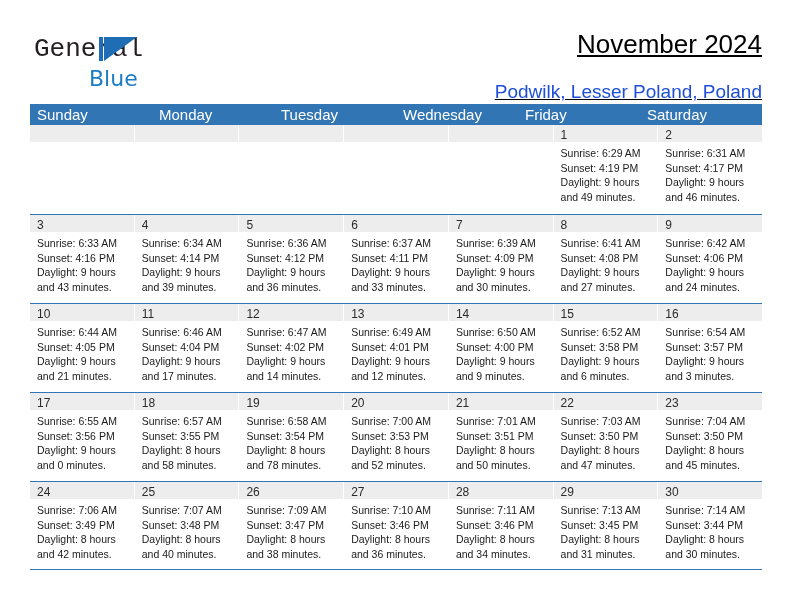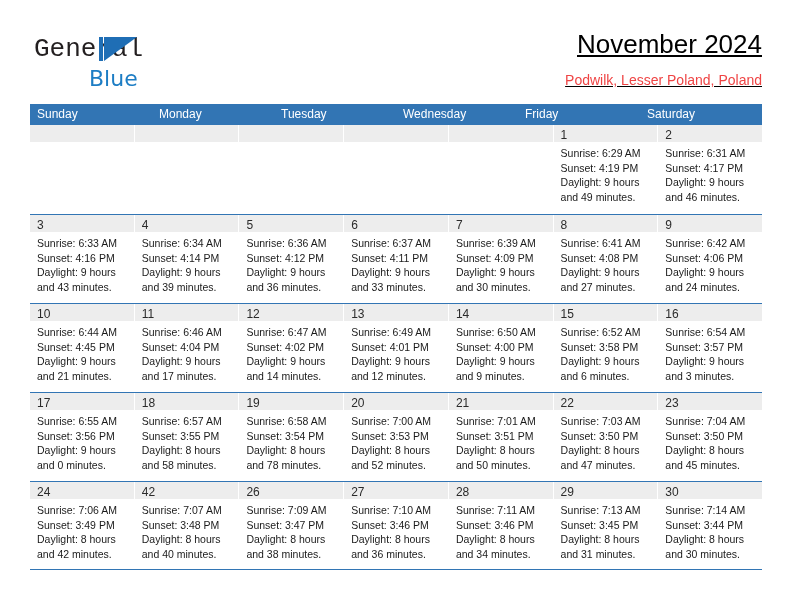--- a/index.html
+++ b/index.html
@@ -87,44 +87,44 @@
     text-decoration: underline;
   }
   .cal-title {
     font-size: 26px;
     color: #000000;
     font-weight: 400;
     line-height: 32px;
     white-space: nowrap;
   }
   .cal-sub {
-    font-size: 14px;
-    color: #ef4444;
+    font-size: 19px;
+    color: #1d4ed8;
     font-weight: 400;
     line-height: 20px;
-    margin-top: 10px;
+    margin-top: 22px;
     white-space: nowrap;
   }
 
   
   .calendar {
     position: absolute;
     left: 30px;
     top: 104px;
     width: 732px;
   }
   .dow-row {
     display: flex;
     background: #3275b4;
     height: 21px;
   }
   .dow {
     flex: 1 1 0;
     color: #ffffff;
-    font-size: 12px;
+    font-size: 15px;
     line-height: 21px;
     padding-left: 7px;
     box-sizing: border-box;
     white-space: nowrap;
   }
   .week {
     display: flex;
     border-top: 1.5px solid #3275b4;
     height: 89px;
     box-sizing: border-box;
@@ -301,21 +301,21 @@
               <div class="evline">Daylight: 9 hours</div>
               <div class="evline">and 24 minutes.</div>
             </div>
           </div>
         </div>
         <div class="week">
           <div class="day">
             <div class="daynum-band"><span class="daynum">10</span></div>
             <div class="events">
               <div class="evline">Sunrise: 6:44 AM</div>
-              <div class="evline">Sunset: 4:45 PM</div>
+              <div class="evline">Sunset: 4:05 PM</div>
               <div class="evline">Daylight: 9 hours</div>
               <div class="evline">and 21 minutes.</div>
             </div>
           </div>
           <div class="day">
             <div class="daynum-band"><span class="daynum">11</span></div>
             <div class="events">
               <div class="evline">Sunrise: 6:46 AM</div>
               <div class="evline">Sunset: 4:04 PM</div>
               <div class="evline">Daylight: 9 hours</div>
@@ -437,21 +437,21 @@
           <div class="day">
             <div class="daynum-band"><span class="daynum">24</span></div>
             <div class="events">
               <div class="evline">Sunrise: 7:06 AM</div>
               <div class="evline">Sunset: 3:49 PM</div>
               <div class="evline">Daylight: 8 hours</div>
               <div class="evline">and 42 minutes.</div>
             </div>
           </div>
           <div class="day">
-            <div class="daynum-band"><span class="daynum">42</span></div>
+            <div class="daynum-band"><span class="daynum">25</span></div>
             <div class="events">
               <div class="evline">Sunrise: 7:07 AM</div>
               <div class="evline">Sunset: 3:48 PM</div>
               <div class="evline">Daylight: 8 hours</div>
               <div class="evline">and 40 minutes.</div>
             </div>
           </div>
           <div class="day">
             <div class="daynum-band"><span class="daynum">26</span></div>
             <div class="events">

